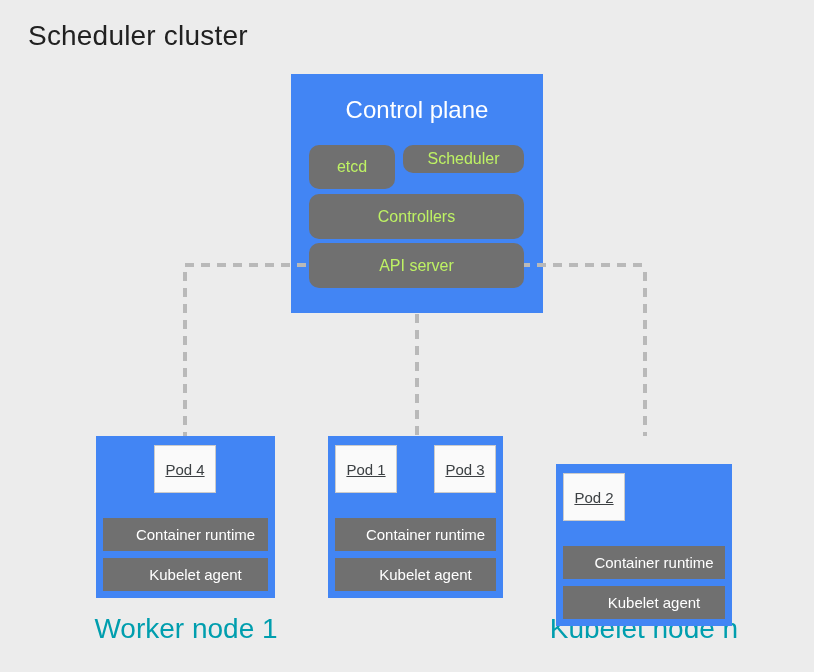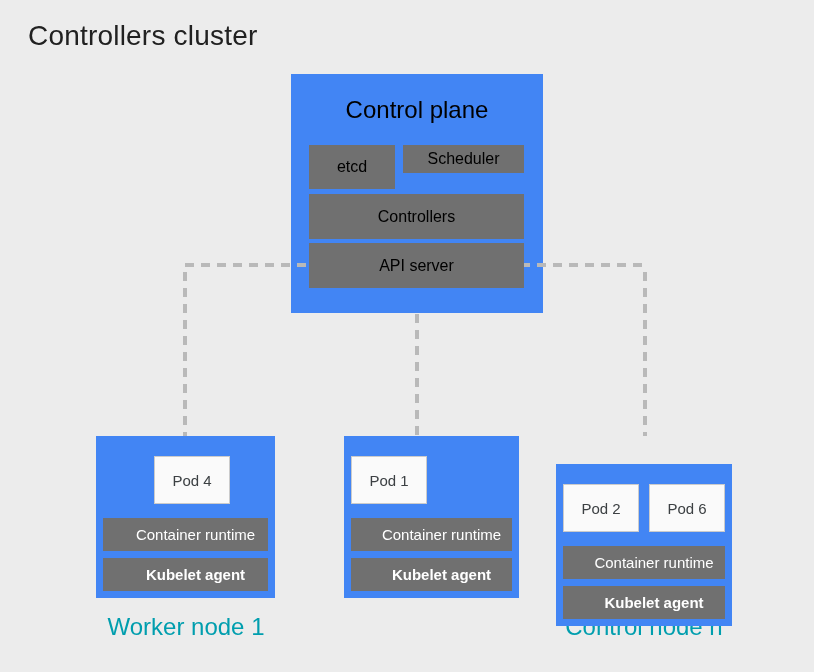--- a/index.html
+++ b/index.html
@@ -51,102 +51,104 @@
     height: 239px;
     background: var(--node-blue, #4285f4);
   }
   .cp-title {
     position: absolute;
     left: 0;
     top: 22px;
     width: 100%;
     text-align: center;
     font-size: 24px;
-    color: #000000;
+    color: #ffffff;
     z-index: 2;
   }
   .component {
     position: absolute;
     display: flex;
     align-items: center;
     justify-content: center;
     background: var(--component-gray, #707070);
-    color: #000000;
+    color: #bef264;
     font-size: 16px;
     z-index: 2;
+    border-radius: 10px;
   }
   .comp-etcd        { left: 18px;  top: 71px;  width: 86px;  height: 44px; }
   .comp-scheduler   { left: 112px; top: 71px;  width: 121px; height: 28px; }
   .comp-controllers { left: 18px;  top: 120px; width: 215px; height: 45px; }
   .comp-apiserver   { left: 18px;  top: 169px; width: 215px; height: 45px; }
 
   
   .worker {
     position: absolute;
     top: 436px;
     height: 162px;
     background: var(--node-blue, #4285f4);
     z-index: 2;
   }
   .worker-1 { left: 96px;  width: 179px; }
-  .worker-2 { left: 328px; width: 175px; margin-left: 16px; }
+  .worker-2 { left: 328px; width: 175px; }
   .worker-3 { left: 556px; width: 176px; margin-top: 28px; }
 
   .pod {
     position: absolute;
-    top: 20px;
-    width: 76px;
+    top: 9px;
+    width: 62px;
     height: 48px;
     background: var(--pod-white, #fafafa);
     border: 1px solid #cbcbcb;
     box-sizing: border-box;
     display: flex;
     align-items: center;
     justify-content: center;
     font-size: 15px;
     color: var(--pod-text, #3c4043);
+    text-decoration: underline;
   }
   .pod-center { left: 58px; }
   .pod-left   { left: 7px; }
   .pod-right  { right: 7px; }
 
   .bar {
     position: absolute;
     left: 7px;
     right: 7px;
     height: 33px;
     background: var(--component-gray, #707070);
     color: #ffffff;
     font-size: 15px;
     display: flex;
     align-items: center;
     justify-content: center;
     padding-left: 20px;
   }
   .bar-runtime { top: 82px; }
-  .bar-kubelet { top: 122px; font-weight: bold; }
+  .bar-kubelet { top: 122px; }
 
   .worker-label {
     position: absolute;
     top: 613px;
     width: 240px;
     text-align: center;
-    font-size: 24px;
+    font-size: 28px;
     color: var(--label-teal, #009eae);
   }
   .wl-1 { left: 66px; }
   .wl-2 { left: 296px; }
   .wl-3 { left: 524px; }
 </style>
 </head>
 <body>
 
 <div class="canvas">
 
-  <h1 class="diagram-title">Controllers cluster</h1>
+  <h1 class="diagram-title">Scheduler cluster</h1>
 
   <svg class="connectors" width="814" height="672" viewBox="0 0 814 672" aria-hidden="true">
     <path d="M185 265 H645"></path>
     <path d="M185 272 V436"></path>
     <path d="M645 272 V436"></path>
     <path d="M417 314 V436"></path>
   </svg>
 
   <div class="control-plane">
     <div class="cp-title">Control plane</div>
@@ -157,27 +159,27 @@
   </div>
 
   <div class="worker worker-1">
     <div class="pod pod-center">Pod 4</div>
     <div class="bar bar-runtime">Container runtime</div>
     <div class="bar bar-kubelet">Kubelet agent</div>
   </div>
 
   <div class="worker worker-2">
     <div class="pod pod-left">Pod 1</div>
+    <div class="pod pod-right">Pod 3</div>
     <div class="bar bar-runtime">Container runtime</div>
     <div class="bar bar-kubelet">Kubelet agent</div>
   </div>
 
   <div class="worker worker-3">
     <div class="pod pod-left">Pod 2</div>
-    <div class="pod pod-right">Pod 6</div>
     <div class="bar bar-runtime">Container runtime</div>
     <div class="bar bar-kubelet">Kubelet agent</div>
   </div>
 
   <div class="worker-label wl-1">Worker node 1</div>
-  <div class="worker-label wl-3">Control node n</div>
+  <div class="worker-label wl-3">Kubelet node n</div>
 
 </div>
 
 </body></html>

